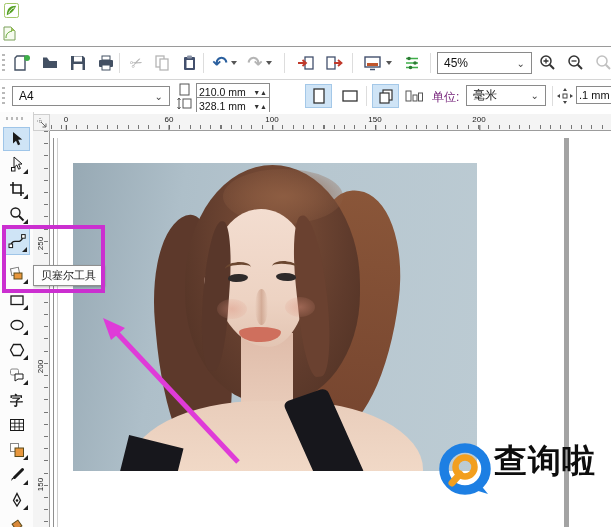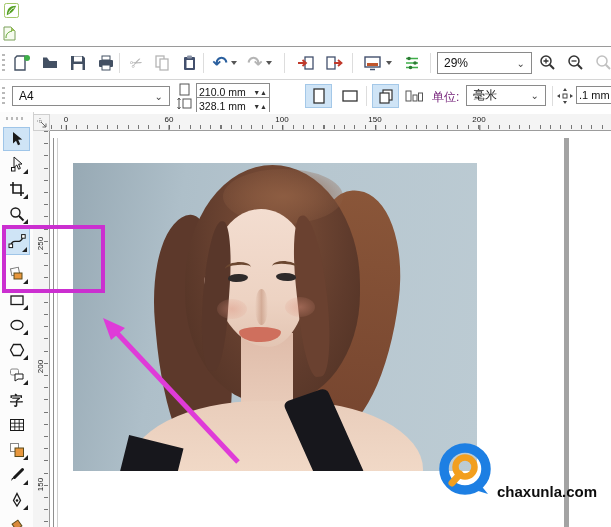--- a/index.html
+++ b/index.html
@@ -202,21 +202,21 @@
           </g>
         <g fill="#2c7a33">
             <circle cx="6" cy="4.5" r="1.8"></circle>
             <circle cx="12" cy="9" r="1.8"></circle>
             <circle cx="7.5" cy="13.5" r="1.8"></circle>
           </g>
         </svg>
     </div>
     <div class="tsep" style="left:430px"></div>
     <div class="combo" style="left:437px;top:5px;width:95px;height:22px">
-      <span>29%</span>
+      <span>45%</span>
       <span class="chev">⌄</span>
     </div>
     <div class="tb" style="left:536px">
       <svg width="18" height="18" viewBox="0 0 18 18">
         <circle cx="7" cy="7" r="5" fill="none" stroke="#333" stroke-width="1.5"></circle>
         <path d="M10.8 10.8 L15 15" stroke="#333" stroke-width="2"></path>
         <path d="M4.5 7 h5 M7 4.5 v5" stroke="#333" stroke-width="1.3"></path>
         </svg>
     </div>
     <div class="tb" style="left:564px">
@@ -407,21 +407,21 @@
       <svg width="11" height="11" viewBox="0 0 11 11">
         <path d="M1 4 h6 M4 1 v6" stroke="#888" stroke-dasharray="1 1"></path>
         <path d="M5 5 L10 10 M10 10 L10 6.5 M10 10 L6.5 10" stroke="#666" fill="none"></path>
         </svg>
     </div>
 
     <div class="hruler">
       <div class="ticks"></div>
       <span class="hlab" style="left:16px">0</span>
       <span class="hlab" style="left:119px">60</span>
-      <span class="hlab" style="left:232px">100</span>
+      <span class="hlab" style="left:222px">100</span>
       <span class="hlab" style="left:325px">150</span>
       <span class="hlab" style="left:429px">200</span>
     </div>
 
     <div class="vruler">
       <div class="ticks"></div>
       <span class="vlab" style="top:108px">250</span>
       <span class="vlab" style="top:231px">200</span>
       <span class="vlab" style="top:349px">150</span>
     </div>
@@ -451,29 +451,32 @@
         <div class="blushR"></div>
         <div class="lips"></div>
         <div class="strapL"></div>
         <div class="strapR"></div>
       </div>
     </div>
   </div>
 
   <div class="hlbox"></div>
 
+  <div class="tooltip">
+    <span>贝塞尔工具</span>
+  </div>
 
   <svg class="arrowsvg" viewBox="0 0 611 527">
     <line x1="238" y1="462" x2="116" y2="332" stroke="#df3bd8" stroke-width="5"></line>
     <polygon points="103,318 125,328 111,340" fill="#df3bd8"></polygon>
   </svg>
 
   <div class="watermark">
     <svg class="wm-logo" viewBox="0 0 54 60">
       <circle cx="26" cy="26" r="21" fill="none" stroke="#1d7fe3" stroke-width="9.5"></circle>
       <path d="M40 40 L49 51 L36 47 Z" fill="#1d7fe3"></path>
       <circle cx="26" cy="24" r="9.5" fill="none" stroke="#f29f1f" stroke-width="6.5"></circle>
       <path d="M21 31 L13 40" stroke="#f29f1f" stroke-width="7" stroke-linecap="round"></path>
     </svg>
-    <span class="wm-domain">chaxunla.com</span>
+    <span class="wm-brand">查询啦</span>
   </div>
 
 </div>
 
 </body></html>

